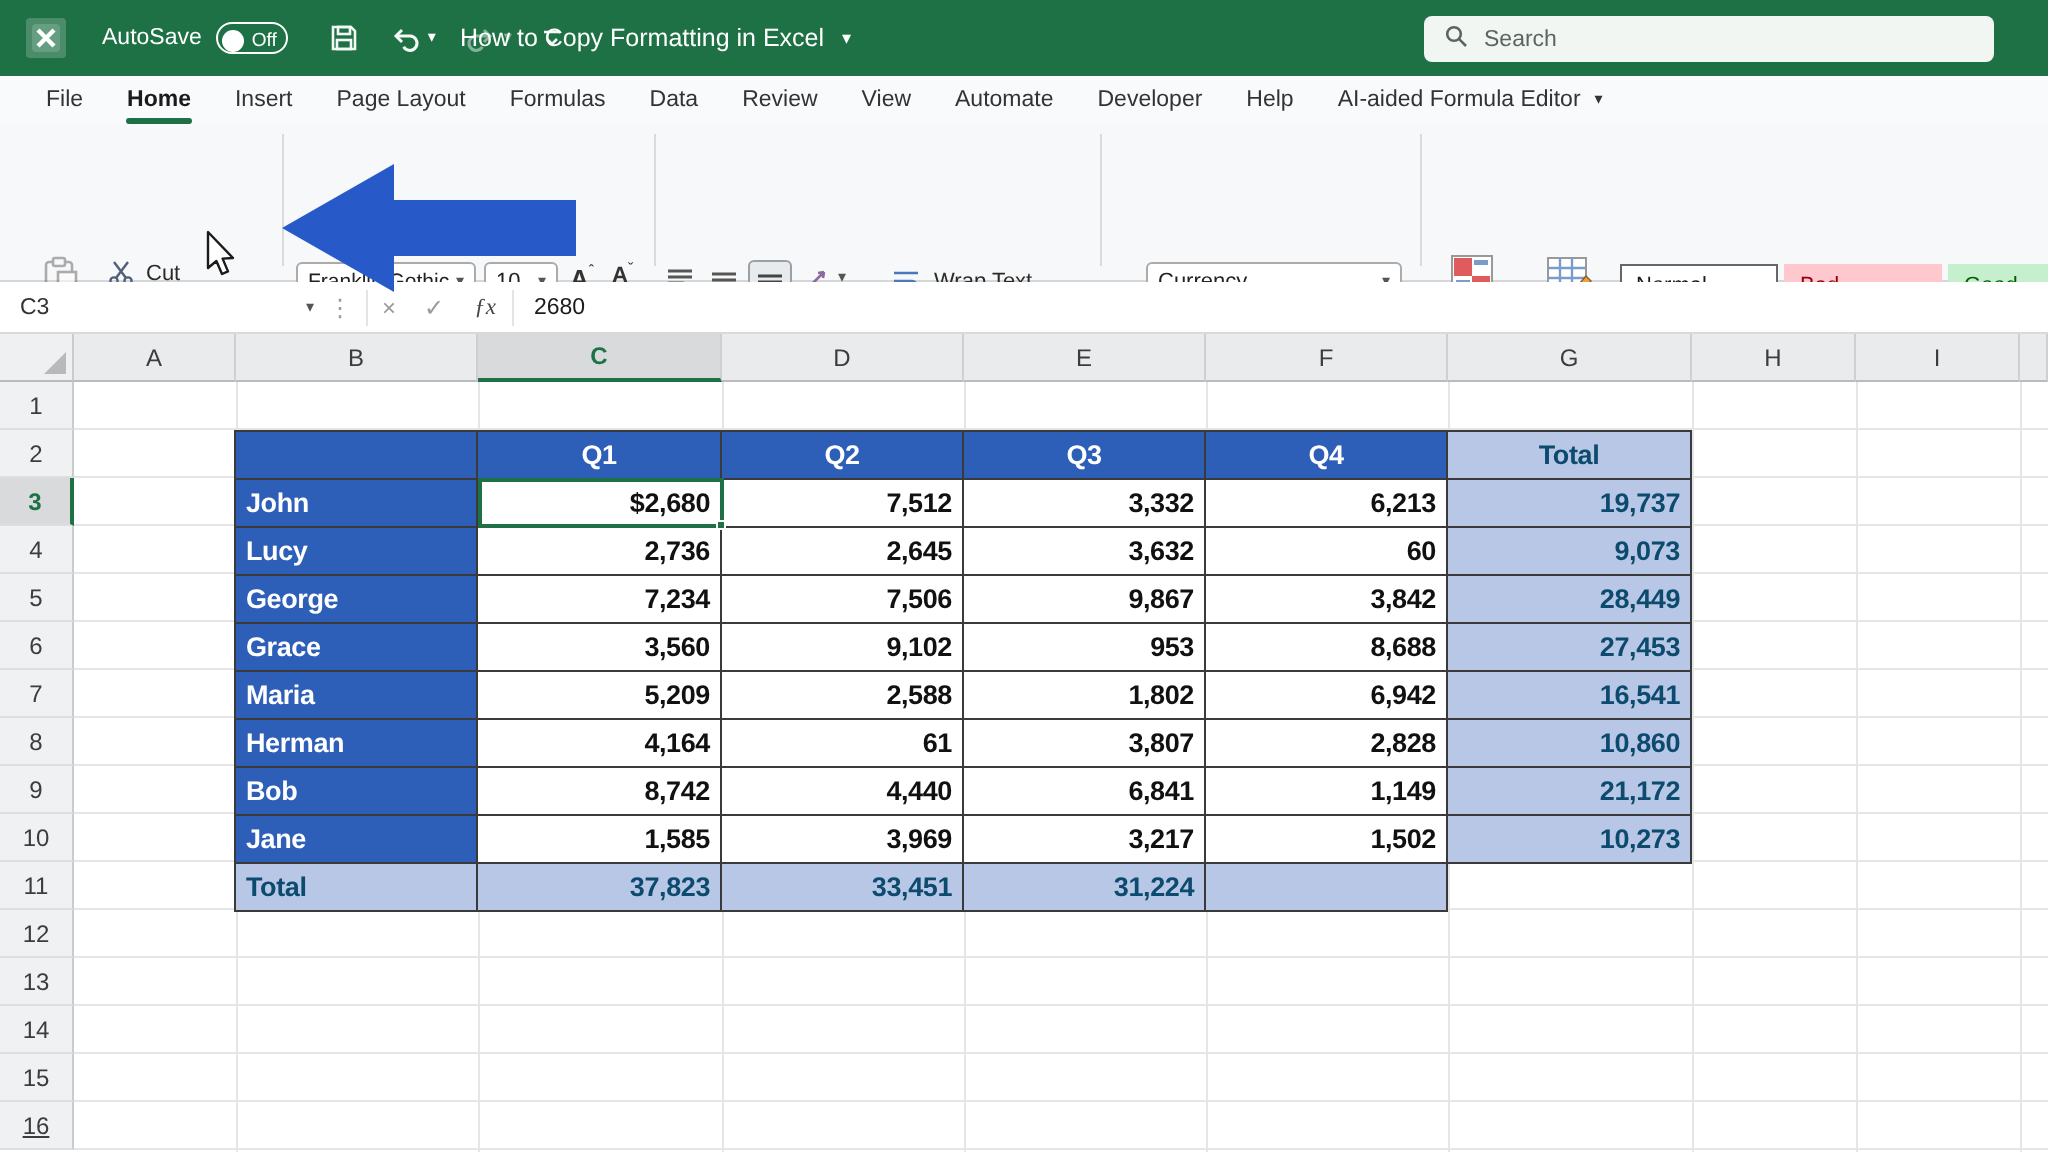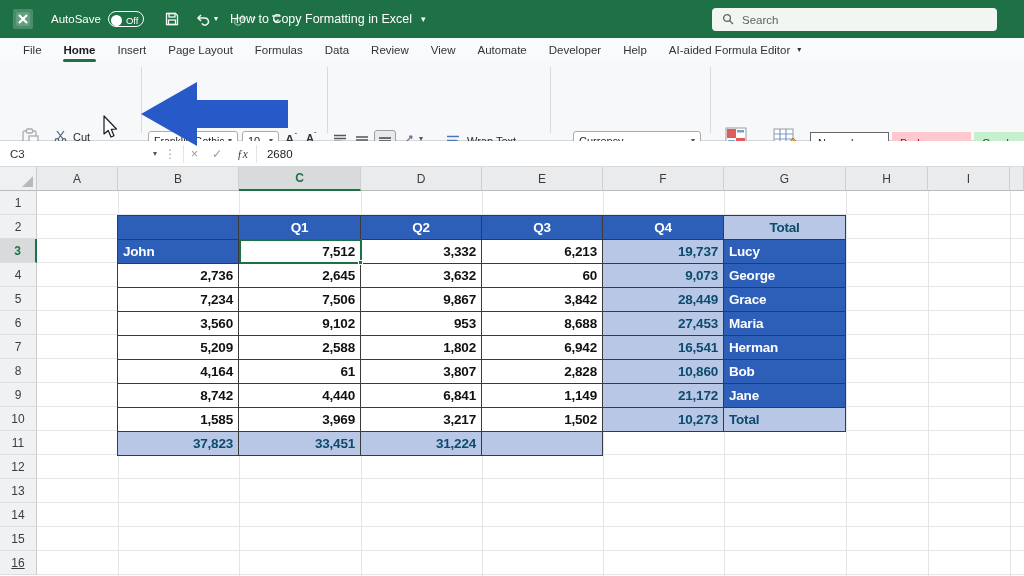--- a/index.html
+++ b/index.html
@@ -494,20 +494,21 @@
         <div class="gridline-h" style="top: 407px;"></div>
       </div>
     <div id="data-table">
         <div class="t-cell t-blue"></div>
         <div class="t-cell t-blue t-center">Q1</div>
         <div class="t-cell t-blue t-center">Q2</div>
         <div class="t-cell t-blue t-center">Q3</div>
         <div class="t-cell t-blue t-center">Q4</div>
         <div class="t-cell t-lblue t-center">Total</div>
         <div class="t-cell t-blue">John</div>
+        <div class="t-cell t-white t-right">$2,680</div>
         <div class="t-cell t-white t-right">7,512</div>
         <div class="t-cell t-white t-right">3,332</div>
         <div class="t-cell t-white t-right">6,213</div>
         <div class="t-cell t-lblue t-right">19,737</div>
         <div class="t-cell t-blue">Lucy</div>
         <div class="t-cell t-white t-right">2,736</div>
         <div class="t-cell t-white t-right">2,645</div>
         <div class="t-cell t-white t-right">3,632</div>
         <div class="t-cell t-white t-right">60</div>
         <div class="t-cell t-lblue t-right">9,073</div>

